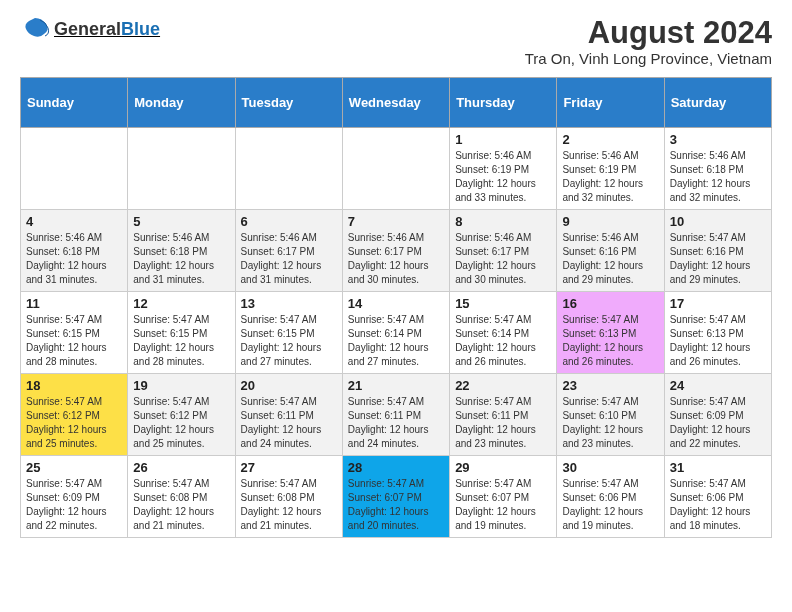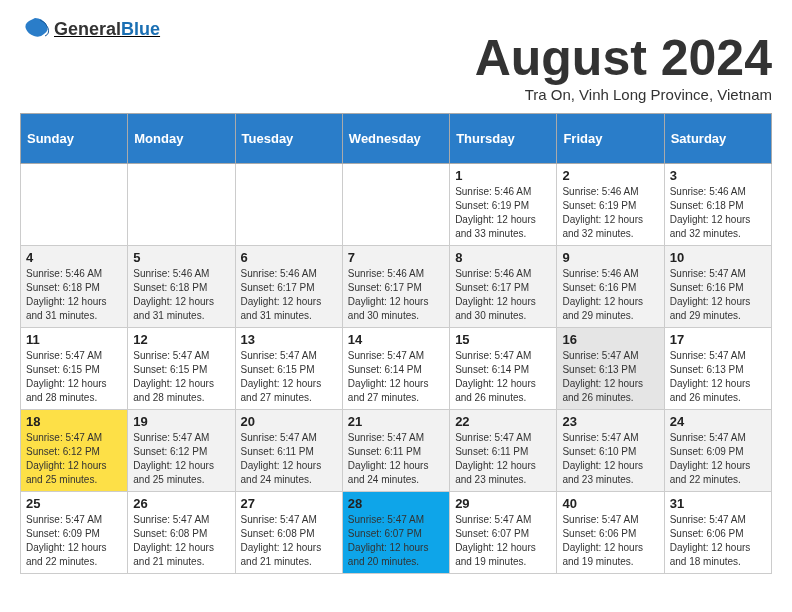--- a/index.html
+++ b/index.html
@@ -5,21 +5,21 @@
     * { box-sizing: border-box; margin: 0; padding: 0; }
     body { font-family: Arial, sans-serif; background: #fff; width: 792px; min-height: 612px; }
     .page { padding: 16px 20px 10px 20px; }
     .header { display: flex; align-items: flex-start; justify-content: space-between; margin-bottom: 10px; }
     .logo { display: flex; align-items: flex-end; gap: 4px; text-decoration: underline; }
     .logo-text { font-size: 18px; font-weight: bold; }
     .logo-text .general { color: #333; }
     .logo-text .blue { color: #1a6fb3; }
     .logo-icon { width: 30px; height: 24px; }
     .title-block { text-align: right; }
-    .month-year { font-size: 50px; font-weight: bold; color: #333; line-height: 1.1; margin-top: 15px; }
+    .month-year { font-size: 31px; font-weight: bold; color: #333; line-height: 1.1; }
     .location { font-size: 15px; color: #333; }
     .calendar { width: 100%; border-collapse: collapse; }
     .calendar th {
       background: #2a7dc9;
       color: #fff;
       font-size: 13px;
       font-weight: bold;
       text-align: left;
       padding: 17px 6px;
       border: 1px solid #aaa;
@@ -165,21 +165,21 @@
             <div class="day-info">Sunrise: 5:47 AM
 Sunset: 6:14 PM
 Daylight: 12 hours and 27 minutes.</div>
           </td>
           <td style="background: rgb(255, 255, 255);">
             <span class="day-num">15</span>
             <div class="day-info">Sunrise: 5:47 AM
 Sunset: 6:14 PM
 Daylight: 12 hours and 26 minutes.</div>
           </td>
-          <td style="background: #e5e5e5;">
+          <td style="background: #f0abfc;">
             <span class="day-num">16</span>
             <div class="day-info">Sunrise: 5:47 AM
 Sunset: 6:13 PM
 Daylight: 12 hours and 26 minutes.</div>
           </td>
           <td style="background: rgb(255, 255, 255);">
             <span class="day-num">17</span>
             <div class="day-info">Sunrise: 5:47 AM
 Sunset: 6:13 PM
 Daylight: 12 hours and 26 minutes.</div>
@@ -254,21 +254,21 @@
 Sunset: 6:07 PM
 Daylight: 12 hours and 20 minutes.</div>
           </td>
           <td style="background: rgb(255, 255, 255);">
             <span class="day-num">29</span>
             <div class="day-info">Sunrise: 5:47 AM
 Sunset: 6:07 PM
 Daylight: 12 hours and 19 minutes.</div>
           </td>
           <td style="background: rgb(255, 255, 255);">
-            <span class="day-num">40</span>
+            <span class="day-num">30</span>
             <div class="day-info">Sunrise: 5:47 AM
 Sunset: 6:06 PM
 Daylight: 12 hours and 19 minutes.</div>
           </td>
           <td style="background: rgb(255, 255, 255);">
             <span class="day-num">31</span>
             <div class="day-info">Sunrise: 5:47 AM
 Sunset: 6:06 PM
 Daylight: 12 hours and 18 minutes.</div>
           </td>

